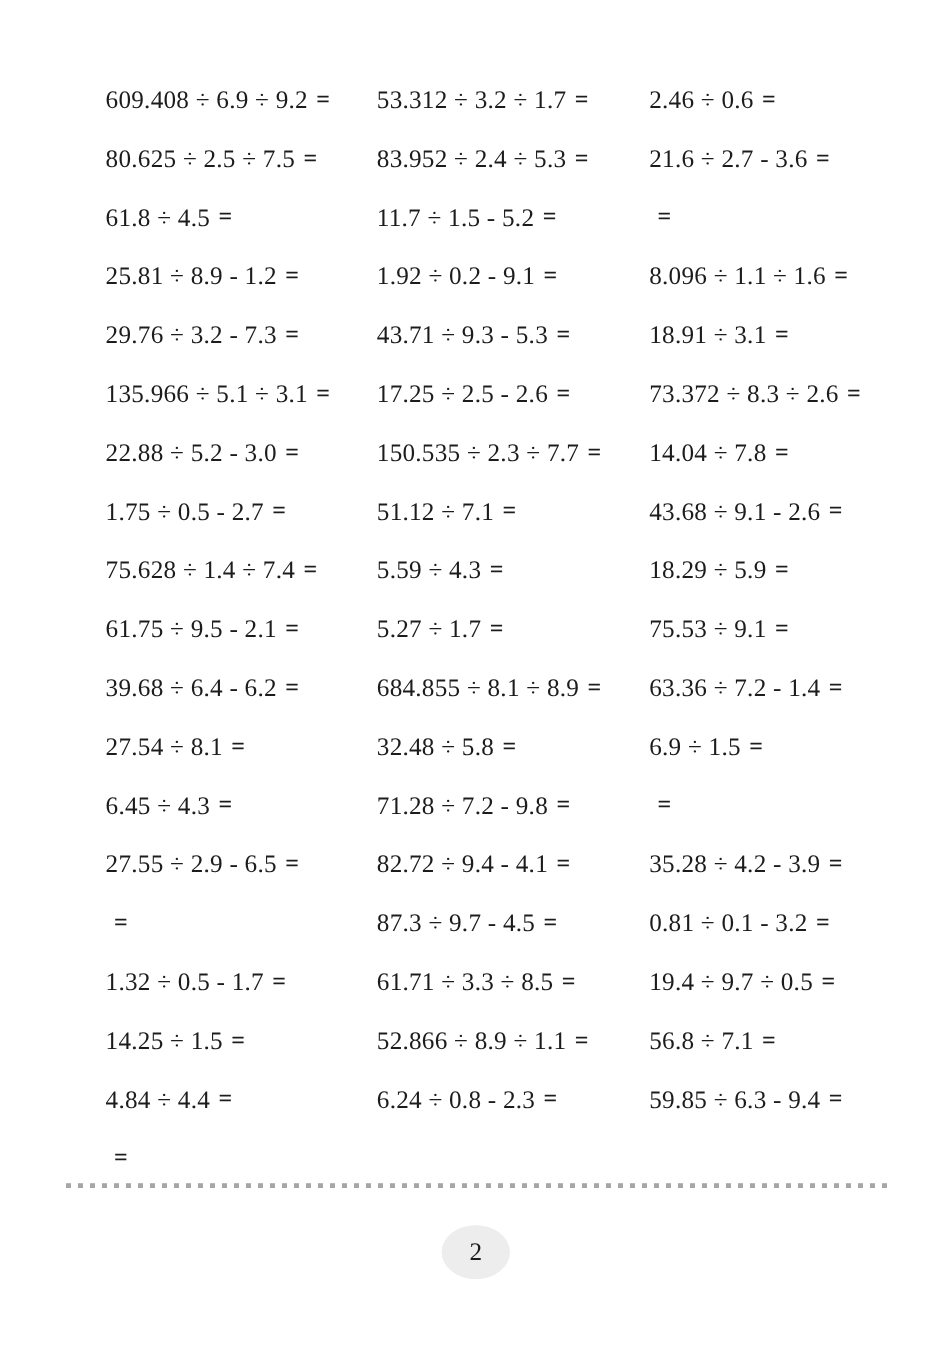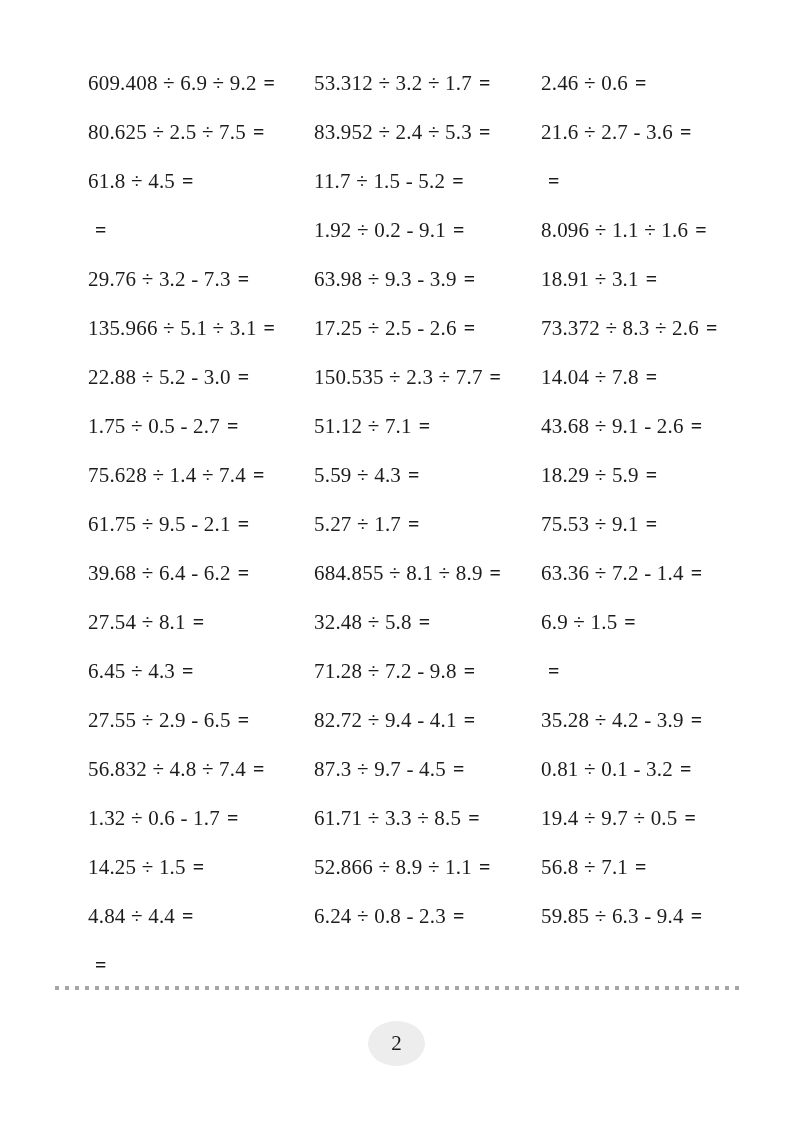--- a/index.html
+++ b/index.html
@@ -101,36 +101,37 @@
         <span class="eq">=</span>
       </div>
       <div class="problem">
         <span class="expr">11.7 ÷ 1.5 - 5.2</span>
         <span class="eq">=</span>
       </div>
       <div class="problem">
         <span class="eq">=</span>
       </div>
       <div class="problem">
+        <span class="expr">25.81 ÷ 8.9 - 1.2</span>
         <span class="eq">=</span>
       </div>
       <div class="problem">
         <span class="expr">1.92 ÷ 0.2 - 9.1</span>
         <span class="eq">=</span>
       </div>
       <div class="problem">
         <span class="expr">8.096 ÷ 1.1 ÷ 1.6</span>
         <span class="eq">=</span>
       </div>
       <div class="problem">
         <span class="expr">29.76 ÷ 3.2 - 7.3</span>
         <span class="eq">=</span>
       </div>
       <div class="problem">
-        <span class="expr">63.98 ÷ 9.3 - 3.9</span>
+        <span class="expr">43.71 ÷ 9.3 - 5.3</span>
         <span class="eq">=</span>
       </div>
       <div class="problem">
         <span class="expr">18.91 ÷ 3.1</span>
         <span class="eq">=</span>
       </div>
       <div class="problem">
         <span class="expr">135.966 ÷ 5.1 ÷ 3.1</span>
         <span class="eq">=</span>
       </div>
@@ -231,33 +232,32 @@
       </div>
       <div class="problem">
         <span class="expr">82.72 ÷ 9.4 - 4.1</span>
         <span class="eq">=</span>
       </div>
       <div class="problem">
         <span class="expr">35.28 ÷ 4.2 - 3.9</span>
         <span class="eq">=</span>
       </div>
       <div class="problem">
-        <span class="expr">56.832 ÷ 4.8 ÷ 7.4</span>
         <span class="eq">=</span>
       </div>
       <div class="problem">
         <span class="expr">87.3 ÷ 9.7 - 4.5</span>
         <span class="eq">=</span>
       </div>
       <div class="problem">
         <span class="expr">0.81 ÷ 0.1 - 3.2</span>
         <span class="eq">=</span>
       </div>
       <div class="problem">
-        <span class="expr">1.32 ÷ 0.6 - 1.7</span>
+        <span class="expr">1.32 ÷ 0.5 - 1.7</span>
         <span class="eq">=</span>
       </div>
       <div class="problem">
         <span class="expr">61.71 ÷ 3.3 ÷ 8.5</span>
         <span class="eq">=</span>
       </div>
       <div class="problem">
         <span class="expr">19.4 ÷ 9.7 ÷ 0.5</span>
         <span class="eq">=</span>
       </div>

